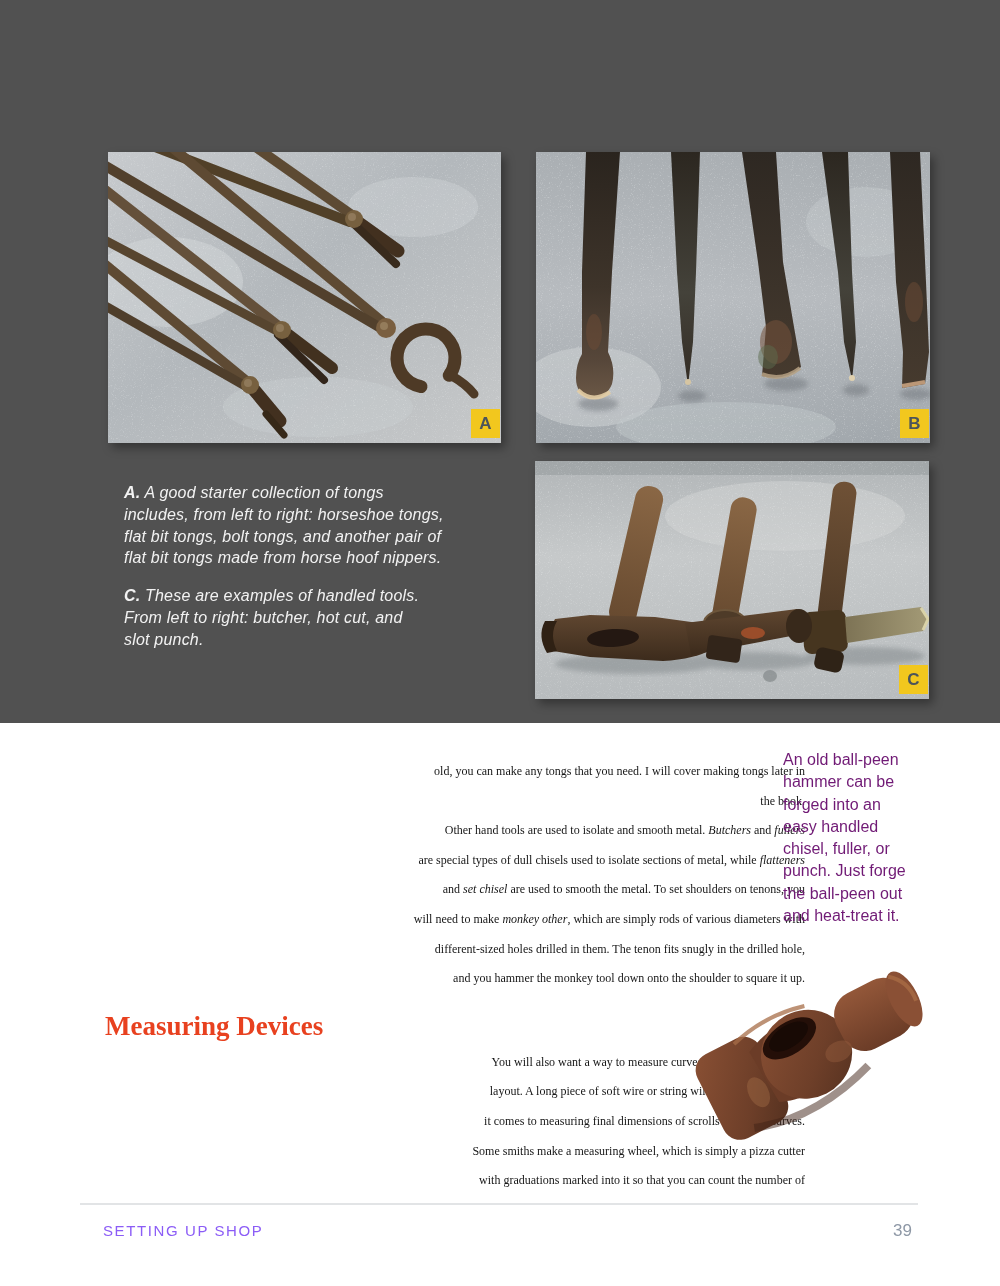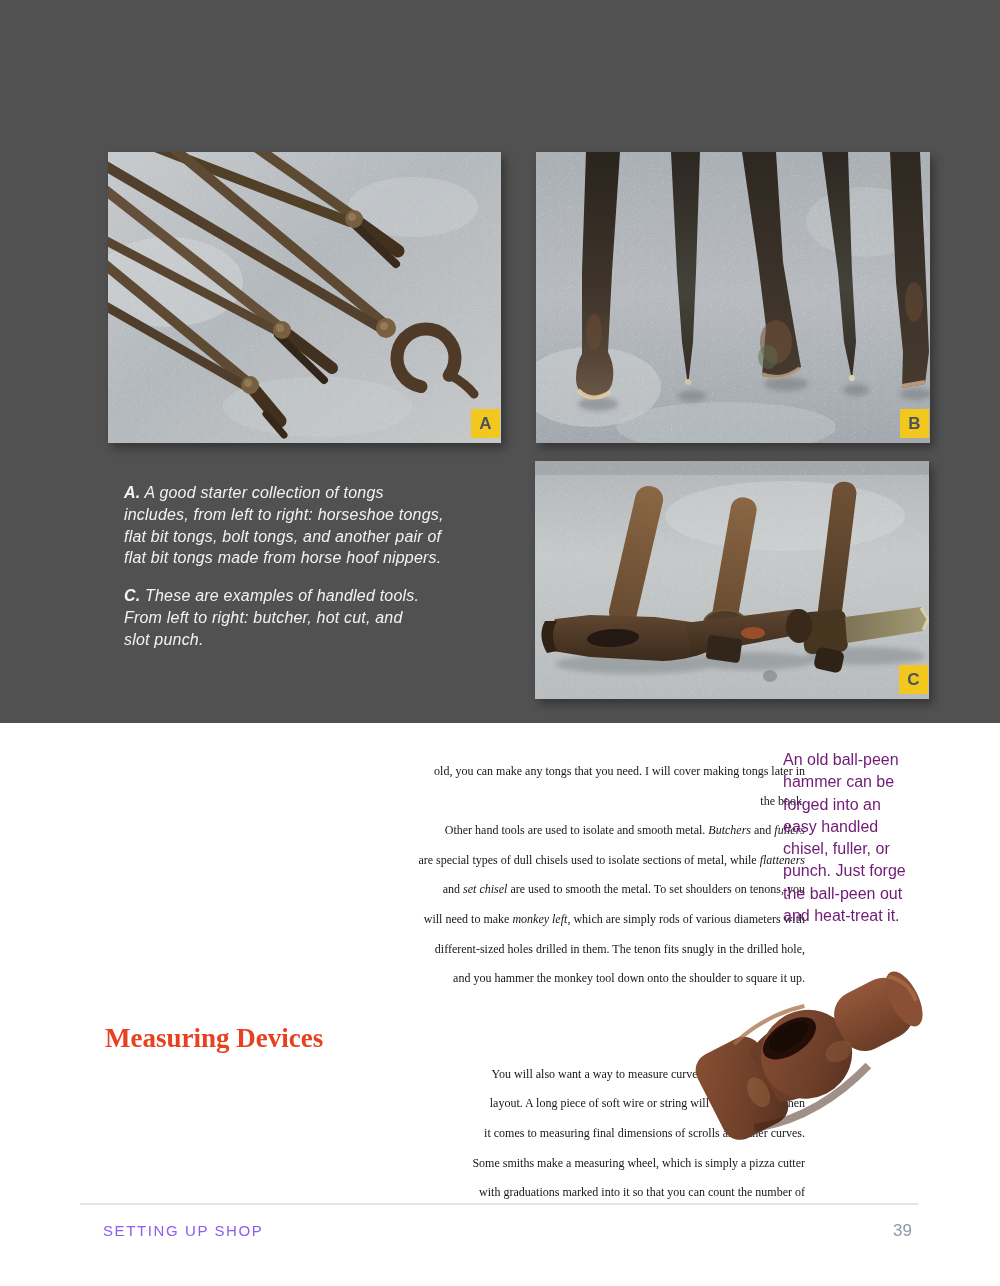--- a/index.html
+++ b/index.html
@@ -16,21 +16,21 @@
   #photo-c{left:535px;top:461px;width:394px;height:238px;}
   .photo-label{position:absolute;right:1px;bottom:5px;width:29px;height:29px;background:#f2c71e;
      color:#4c545a;font:700 17px/29px "Liberation Sans", sans-serif;text-align:center;}
   .caption{position:absolute;left:108px;top:466px;width:420px;color:#f2f2f2;
      font:16px/21.8px "Liberation Sans", sans-serif;letter-spacing:0.2px;}
   .caption p{margin:16px;white-space:pre-line;font-style:italic;}
   .caption strong{font-weight:700;}
   .main-col{position:absolute;left:105px;top:757px;width:700px;color:#161616;}
   .main-col p{margin:0;font-size:12px;line-height:29.6px;white-space:pre-line;text-align:right;}
   .main-col .p2{text-indent:24px;}
-  .main-col h2{margin:28px 0 6px 0;font:700 27px/32px "Liberation Serif", serif;color:#e8411f;}
+  .main-col h2{margin:16px 0 6px 0;font:700 27px/32px "Liberation Serif", serif;color:#e8411f;}
   .sidebar{position:absolute;left:783px;top:749px;width:160px;color:#701a75;
      font:16px/22.3px "Liberation Sans", sans-serif;white-space:pre-line;}
   .hammer{position:absolute;left:686px;top:944px;width:250px;height:215px;}
   .hammer svg{display:block;width:100%;height:100%;overflow:visible;}
   .footer-rule{position:absolute;left:80px;top:1203px;width:838px;height:1.5px;background:#e2e4e6;}
   .footer-title{position:absolute;left:103px;top:1222px;
      font:15px/18px "Liberation Sans", sans-serif;letter-spacing:1.6px;color:#8b5cf6;}
   .page-number{position:absolute;right:88px;top:1221px;
      font:17px/20px "Liberation Sans", sans-serif;color:#8e98a6;}
 </style>
@@ -241,21 +241,21 @@
 From left to right: butcher, hot cut, and
 slot punch.</p>
   </div>
 
   <div class="main-col">
     <p class="p1">old, you can make any tongs that you need. I will cover making tongs later in
 the book.</p>
     <p class="p2">Other hand tools are used to isolate and smooth metal. <em>Butchers</em> and <em>fullers</em>
 are special types of dull chisels used to isolate sections of metal, while <em>flatteners</em>
 and <em>set chisel</em> are used to smooth the metal. To set shoulders on tenons, you
-will need to make <em>monkey left</em>, which are simply rods of various diameters with
+will need to make <em>monkey other</em>, which are simply rods of various diameters with
 different-sized holes drilled in them. The tenon fits snugly in the drilled hole,
 and you hammer the monkey tool down onto the shoulder to square it up.</p>
     <h2>Measuring Devices</h2>
     <p class="p3">You will also want a way to measure curves and bends from your
 layout. A long piece of soft wire or string will be a lifesaver when
 it comes to measuring final dimensions of scrolls and other curves.
 Some smiths make a measuring wheel, which is simply a pizza cutter
 with graduations marked into it so that you can count the number of</p>
   </div>
 

